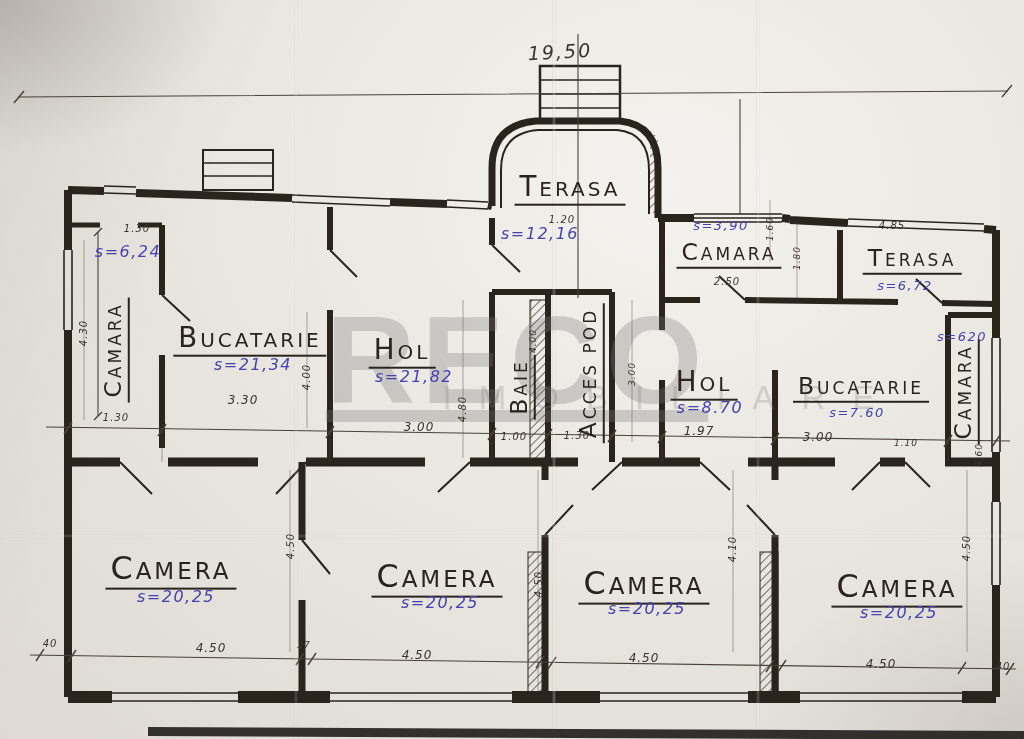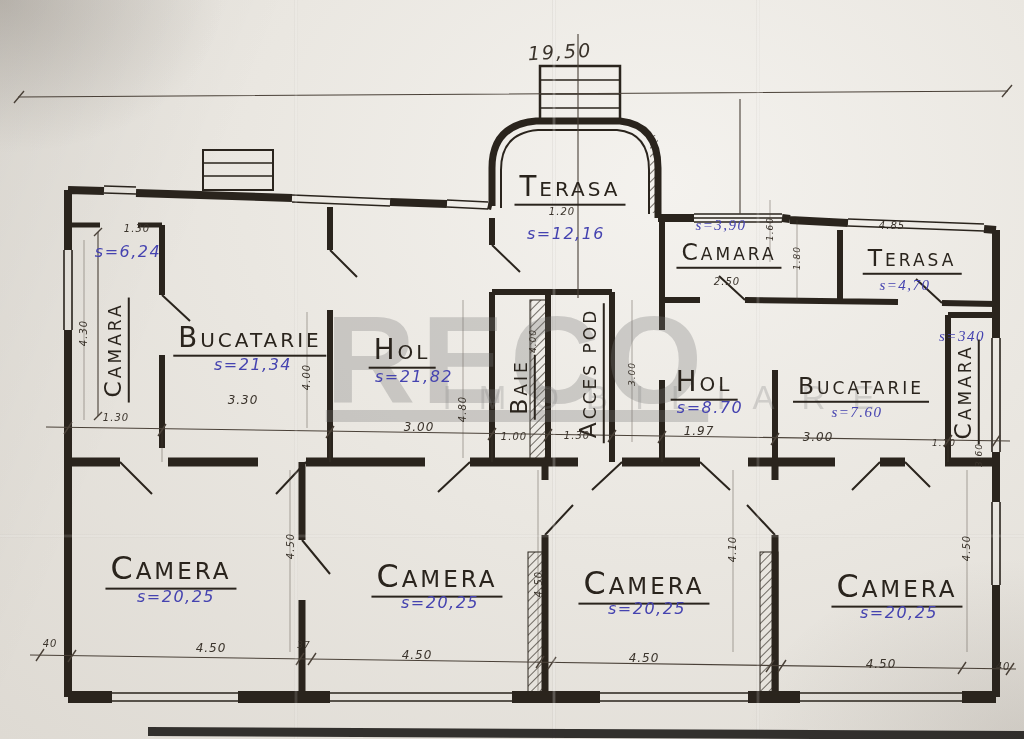--- a/index.html
+++ b/index.html
@@ -13,21 +13,21 @@
     font-family:"DejaVu Sans", sans-serif;
   }
   svg{position:absolute;left:0;top:0;}
   .lb{position:absolute;transform:translate(-50%,-50%);white-space:nowrap;z-index:3;}
   .v{transform:translate(-50%,-50%) rotate(-90deg);}
   .rn{font:500 20px/1 "DejaVu Sans",sans-serif;letter-spacing:3px;color:#2a241d;border-bottom:2px solid #2a241d;padding:0 5px 3px;}
   .rn::first-letter{font-size:1.38em;}
   .rn.big{font-size:23px;}
   .rn.mid{font-size:17px;}
   .ar{font:italic 500 16px/1 "DejaVu Sans",sans-serif;color:#4543b0;letter-spacing:1.5px;}
-  .ar.sm{font-size:15px;font-family:Liberation Serif, serif;}
+  .ar.sm{font-size:13px;}
   .dm{font:italic 500 12px/1 "DejaVu Sans",sans-serif;color:#3a332b;letter-spacing:1px;}
   .dm.big{font-size:19px;letter-spacing:2px;}
   .dm.sm{font-size:10px;}
   .dm.xs{font-size:9px;}
   .wm1{font:700 124px/1 "Liberation Sans",sans-serif;color:rgba(120,120,120,.30);letter-spacing:6px;z-index:2;text-decoration:underline;}
   .wm2{font:400 33px/1 "Liberation Sans",sans-serif;color:rgba(130,130,130,.28);letter-spacing:27px;z-index:2;}
   .cv{position:absolute;top:0;width:4px;height:739px;z-index:1;
       background:linear-gradient(90deg, rgba(90,80,70,.10), rgba(255,255,255,.30), rgba(90,80,70,.08));}
   .ch{position:absolute;left:0;height:4px;width:1024px;z-index:1;
       background:linear-gradient(180deg, rgba(90,80,70,.08), rgba(255,255,255,.25), rgba(90,80,70,.07));}
@@ -87,22 +87,22 @@
       <path stroke-width="0.8" opacity="0.55" d="M290,470 L290,652 M538,470 L538,692 M733,470 L733,652 M967,470 L967,652 M463,300 L463,458 M307,312 L307,428 M531,300 L531,378 M632,300 L632,442 M770,200 L770,262 M797,220 L797,300 M162,429 L162,462 M330,432 L330,462 M492,434 L492,462 M662,437 L662,462 M948,440 L948,462 M84,240 L84,420"></path>
     </g>
   </svg>
 
   <div class="lb wm1" style="left:517px;top:360px">RECO</div>
   <div class="lb wm2" style="left:672px;top:397px">IMOBILIARE</div>
 
   <div class="lb dm big" style="left:560px;top:52px;transform:translate(-50%,-50%) rotate(-3deg)">19,50</div>
 
   <div class="lb rn" style="left:570px;top:189px">TERASA</div>
-  <div class="lb dm sm" style="left:562px;top:212px">1.20</div>
-  <div class="lb ar" style="left:566px;top:234px">s=12,16</div>
+  <div class="lb dm sm" style="left:562px;top:220px">1.20</div>
+  <div class="lb ar" style="left:540px;top:234px">s=12,16</div>
 
   <div class="lb dm sm" style="left:137px;top:229px">1.30</div>
   <div class="lb ar" style="left:128px;top:252px">s=6,24</div>
   <div class="lb rn mid v" style="left:116px;top:350px">CAMARA</div>
   <div class="lb dm sm v" style="left:84px;top:333px">4.30</div>
   <div class="lb dm sm" style="left:116px;top:418px">1.30</div>
 
   <div class="lb rn" style="left:250px;top:340px">BUCATARIE</div>
   <div class="lb ar" style="left:253px;top:365px">s=21,34</div>
   <div class="lb dm" style="left:243px;top:400px">3.30</div>
@@ -122,34 +122,34 @@
   <div class="lb dm xs v" style="left:632px;top:374px">3.00</div>
 
   <div class="lb ar sm" style="left:721px;top:225px">s=3,90</div>
   <div class="lb rn mid" style="left:729px;top:255px">CAMARA</div>
   <div class="lb dm sm" style="left:727px;top:282px">2.50</div>
   <div class="lb dm xs v" style="left:770px;top:229px">1.60</div>
   <div class="lb dm xs v" style="left:797px;top:258px">1.80</div>
 
   <div class="lb dm sm" style="left:892px;top:226px">4.85</div>
   <div class="lb rn mid" style="left:912px;top:261px">TERASA</div>
-  <div class="lb ar sm" style="left:905px;top:285px">s=4,70</div>
+  <div class="lb ar sm" style="left:905px;top:285px">s=6,72</div>
 
   <div class="lb rn" style="left:704px;top:384px">HOL</div>
   <div class="lb ar" style="left:710px;top:408px">s=8.70</div>
   <div class="lb dm" style="left:699px;top:431px">1.97</div>
   <div class="lb dm sm v" style="left:733px;top:549px">4.10</div>
 
   <div class="lb rn mid" style="left:861px;top:389px">BUCATARIE</div>
   <div class="lb ar sm" style="left:857px;top:412px">s=7.60</div>
   <div class="lb dm" style="left:818px;top:437px">3.00</div>
 
-  <div class="lb ar sm" style="left:962px;top:336px">s=340</div>
+  <div class="lb ar sm" style="left:962px;top:336px">s=620</div>
   <div class="lb rn mid v" style="left:966px;top:392px">CAMARA</div>
-  <div class="lb dm xs" style="left:944px;top:443px">1.10</div>
+  <div class="lb dm xs" style="left:906px;top:443px">1.10</div>
   <div class="lb dm xs v" style="left:979px;top:455px">3.60</div>
 
   <div class="lb dm sm v" style="left:291px;top:546px">4.50</div>
   <div class="lb dm sm v" style="left:539px;top:584px">4.50</div>
   <div class="lb dm sm v" style="left:967px;top:548px">4.50</div>
 
   <div class="lb rn big" style="left:171px;top:571px">CAMERA</div>
   <div class="lb ar" style="left:176px;top:597px">s=20,25</div>
   <div class="lb rn big" style="left:437px;top:579px">CAMERA</div>
   <div class="lb ar" style="left:440px;top:603px">s=20,25</div>

